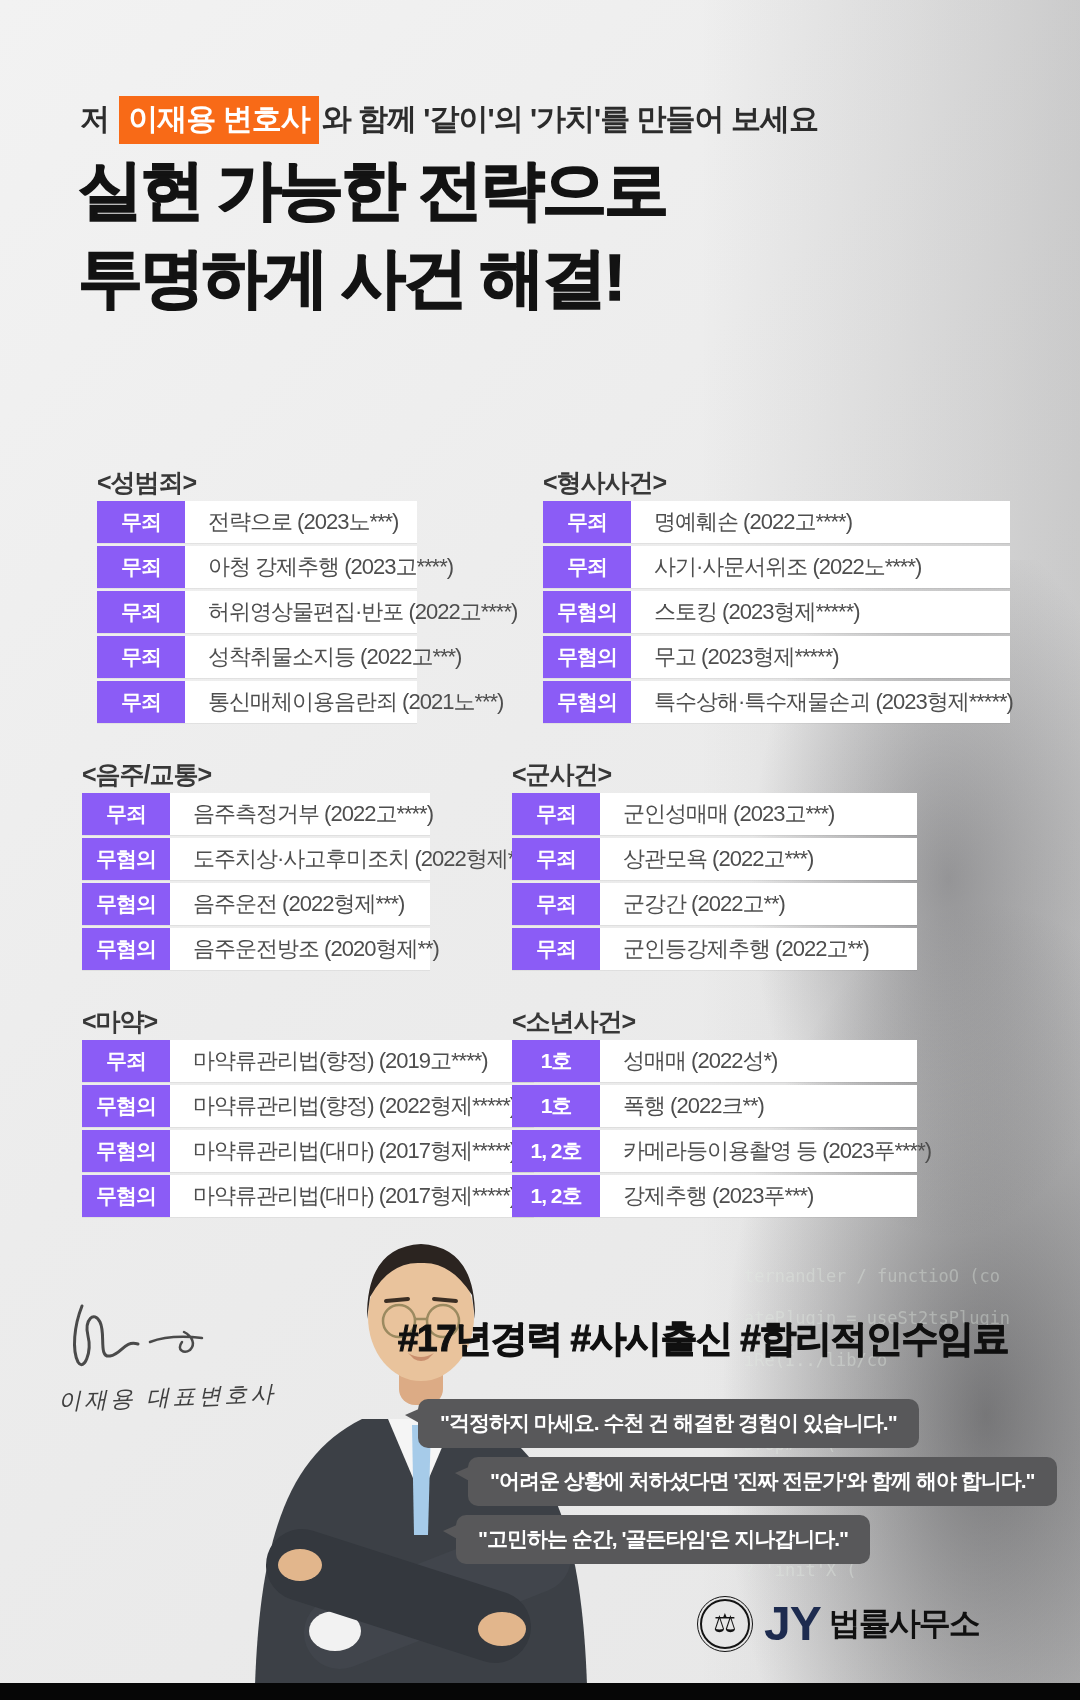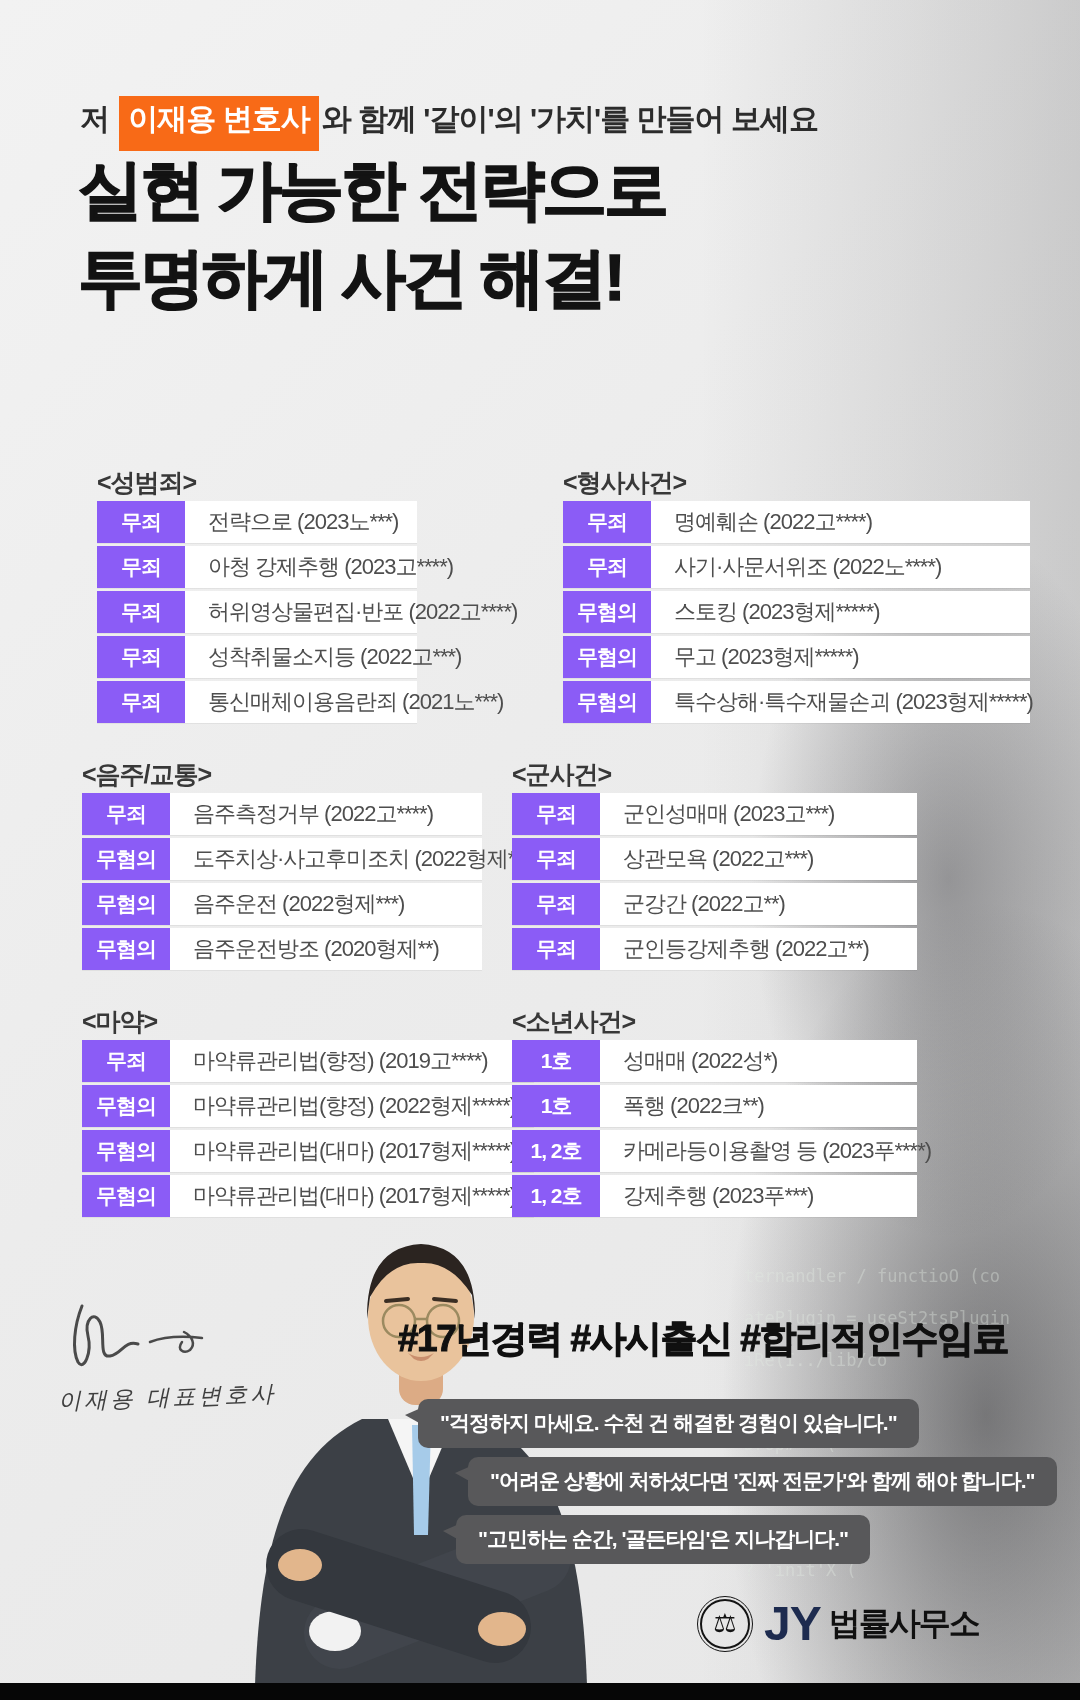--- a/index.html
+++ b/index.html
@@ -14,30 +14,30 @@
   .bg-figure{position:absolute;top:560px;right:0;width:470px;height:1140px;
     background:
       radial-gradient(ellipse 60% 45% at 72% 28%,rgba(70,70,74,0.45),rgba(70,70,74,0) 70%),
       radial-gradient(ellipse 75% 60% at 80% 75%,rgba(45,45,48,0.55),rgba(45,45,48,0) 75%);}
   .code-col{position:absolute;top:1255px;right:6px;width:330px;color:rgba(225,235,225,0.38);
     font-family:"DejaVu Sans Mono",monospace;font-size:17px;line-height:42px;white-space:nowrap;overflow:hidden;}
   .footer-bar{position:absolute;left:0;top:1683px;width:100%;height:17px;background:#060606;}
 
   
   .intro{position:absolute;left:80px;top:96px;font-size:30px;font-weight:600;color:#2c2c2c;letter-spacing:-1px;}
-  .intro .hl{display:inline-block;background:#f86a17;color:#fff;font-weight:700;padding:3px 9px 11px;margin:0 3px;}
+  .intro .hl{display:inline-block;background:#f86a17;color:#fff;font-weight:700;padding:3px 9px 4px;margin:0 3px;}
   .title{position:absolute;left:78px;top:146px;font-size:65px;line-height:1.36;font-weight:900;color:#131313;
     letter-spacing:-3px;-webkit-text-stroke:1.5px #131313;}
   .subtitle{position:absolute;left:80px;top:344px;font-size:28px;font-weight:500;color:#404040;letter-spacing:-1px;}
 
   
   .section{position:absolute;}
   .sec0{left:82px;top:466px;width:320px;padding-left:15px;}
-  .sec1{left:528px;top:466px;width:467px;padding-left:35px;}
-  .sec2{left:82px;top:758px;width:400px;}
+  .sec1{left:508px;top:466px;width:467px;padding-left:35px;}
+  .sec2{left:82px;top:758px;width:348px;}
   .sec3{left:512px;top:758px;width:405px;}
   .sec4{left:82px;top:1005px;width:452px;}
   .sec5{left:512px;top:1005px;width:405px;}
   .sec-label{font-size:25px;font-weight:700;color:#383838;height:27px;letter-spacing:-1px;}
   .rows{margin-top:8px;}
   .crow{display:flex;height:42px;margin-bottom:3px;background:#fff;box-shadow:0 1px 0 rgba(0,0,0,0.05);}
   .badge{flex:0 0 88px;background:#8b5cf6;color:#fff;font-size:21px;font-weight:700;
     display:flex;align-items:center;justify-content:center;letter-spacing:-1px;}
   .case{flex:1;display:flex;align-items:center;padding-left:23px;font-size:22px;font-weight:500;
     color:#4e4e4e;letter-spacing:-1px;white-space:nowrap;}

